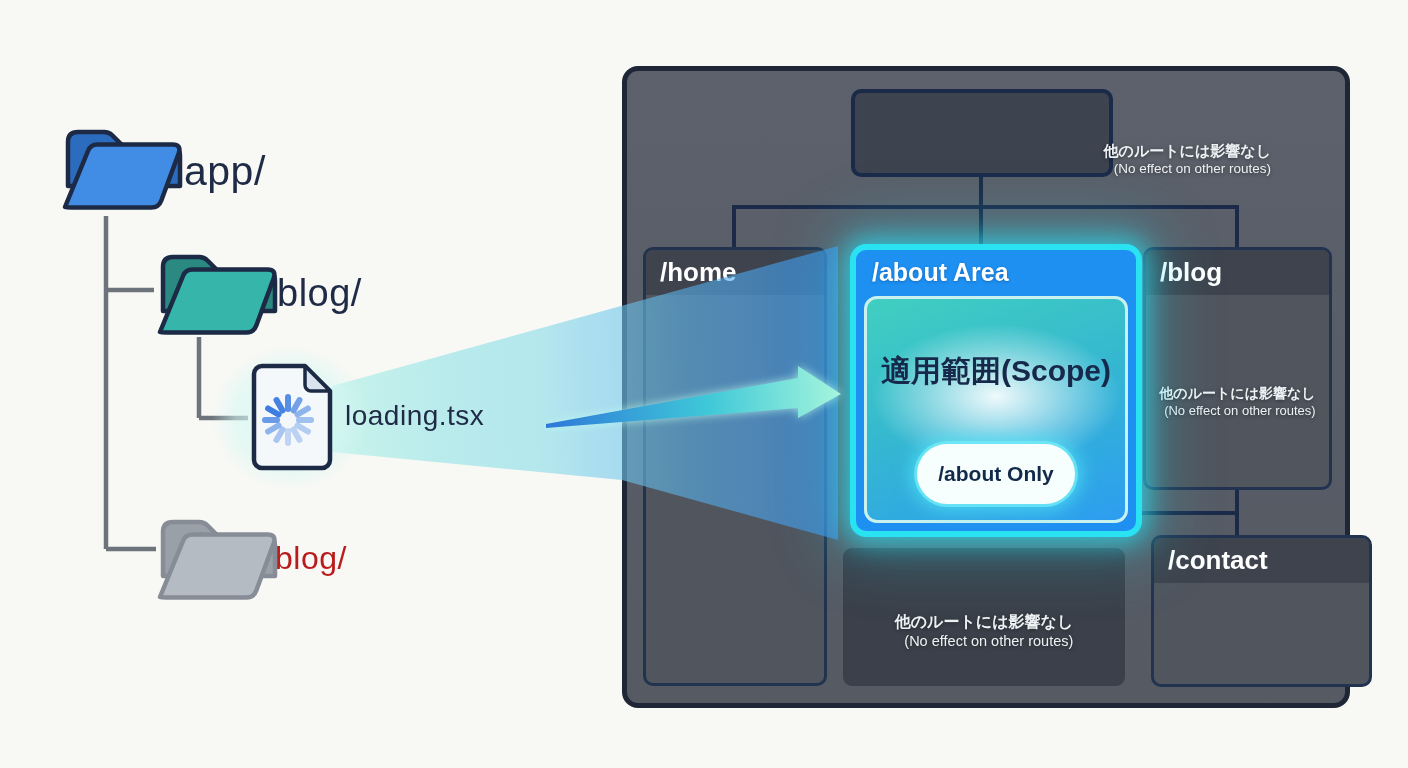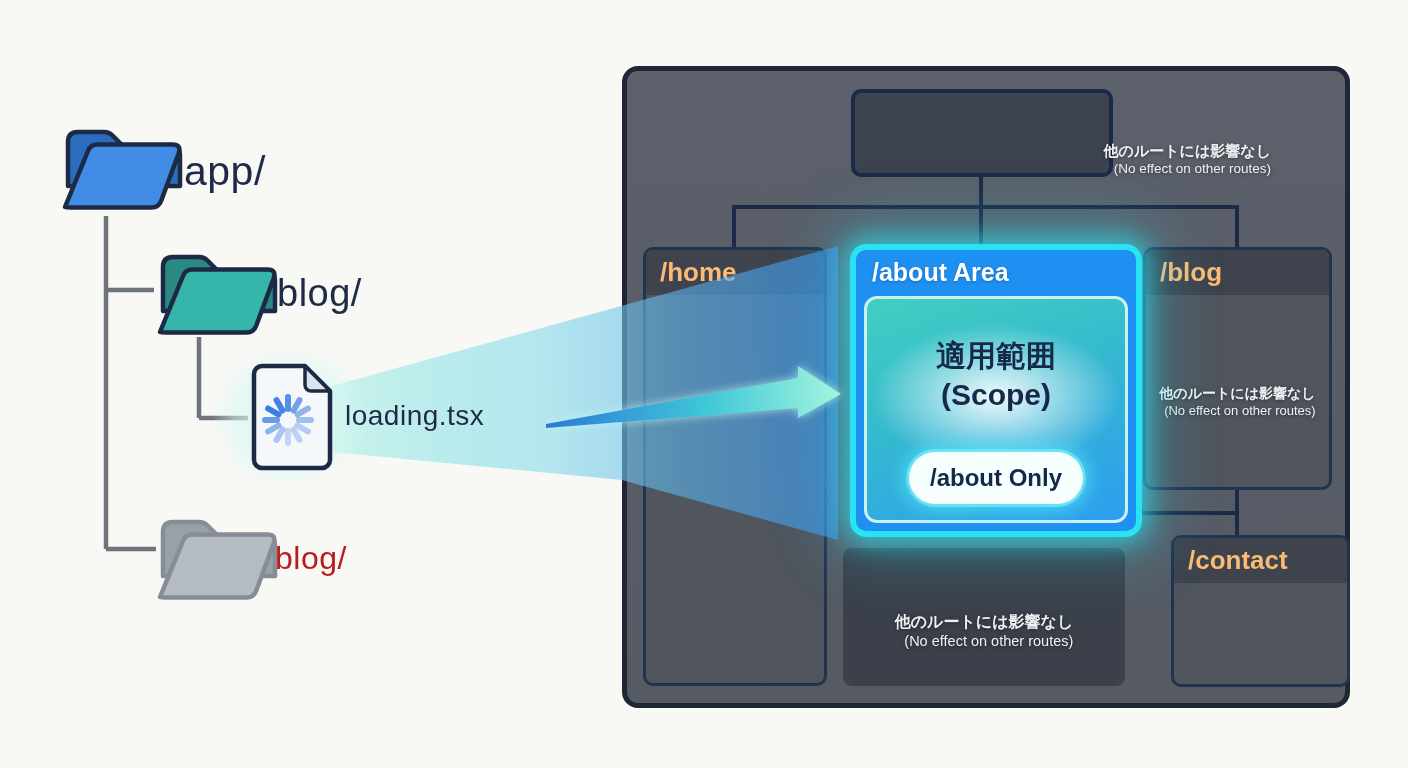--- a/index.html
+++ b/index.html
@@ -34,29 +34,29 @@
     margin-top:22px;
   }
   .note .jp{font-size:15px;font-weight:700;display:block;}
   .note .en{font-size:13.5px;font-weight:400;display:block;}
   .note-top{left:434px;top:49px;width:210px;}
   .route-box{
     background:#50555e;border:3px solid #223350;border-radius:10px;box-sizing:border-box;
     overflow:hidden;display:flex;flex-direction:column;
   }
   .route-box .hdr{
-    background:#3e434d;color:#fdba74;font-size:26px;font-weight:700;
+    background:#3e434d;color:#ffffff;font-size:26px;font-weight:700;
     padding:7px 0 7px 14px;flex:0 0 auto;
   }
   .route-box .body{flex:1;display:flex;align-items:center;justify-content:center;padding:0 8px;}
   .box-home{left:16px;top:176px;width:184px;height:439px;}
   .box-blog{left:516px;top:176px;width:189px;height:243px;}
   .box-blog .jp{font-size:14px;}
   .box-blog .en{font-size:13px;}
-  .box-contact{left:544px;top:464px;width:179px;height:152px;gap:30px;}
+  .box-contact{left:524px;top:464px;width:221px;height:152px;gap:30px;}
   .box-below-about{
     left:216px;top:477px;width:282px;height:138px;
     background:#3b404a;border-radius:9px;
     display:flex;align-items:flex-start;justify-content:center;padding-top:42px;box-sizing:border-box;
   }
   .box-below-about .jp{font-size:16px;}
   .box-below-about .en{font-size:14.5px;}
   
   .about-box{
     left:211px;top:173px;width:292px;height:293px;
@@ -71,27 +71,27 @@
   }
   .scope-box{
     position:absolute;left:8px;right:8px;top:46px;bottom:8px;
     border:3px solid #c9f2ee;border-radius:13px;box-sizing:border-box;
     background:
       radial-gradient(ellipse 62% 42% at 50% 44%,rgba(255,255,255,.92),rgba(255,255,255,0) 78%),
       linear-gradient(160deg,#41cfc0 0%,#35b9cf 45%,#2d9df0 100%);
     display:flex;flex-direction:column;align-items:center;
   }
   .scope-text{
-    flex:1;display:flex;flex-direction:column;align-items:center;justify-content:center;
+    flex:1;display:flex;flex-direction:row;align-items:center;justify-content:center;
     color:#16294a;font-weight:700;font-size:30px;line-height:1.27;text-align:left;
   }
   .about-pill{
     flex:0 0 auto;margin-bottom:16px;
-    background:#f6fffd;border-radius:999px;padding:12px 21px;
-    color:#12294a;font-size:24px;font-weight:700;
+    background:#f6fffd;border-radius:999px;padding:18px 21px;
+    color:#12294a;font-size:21px;font-weight:700;
     box-shadow:0 0 0 3px rgba(120,240,250,.65),0 0 18px 6px rgba(80,225,245,.8);
   }
   
   .layer{position:absolute;left:0;top:0;pointer-events:none;}
   .z2{z-index:2;} .z4{z-index:4;} .z6{z-index:6;}
 </style>
 </head>
 <body>
 
 <div class="panel">

